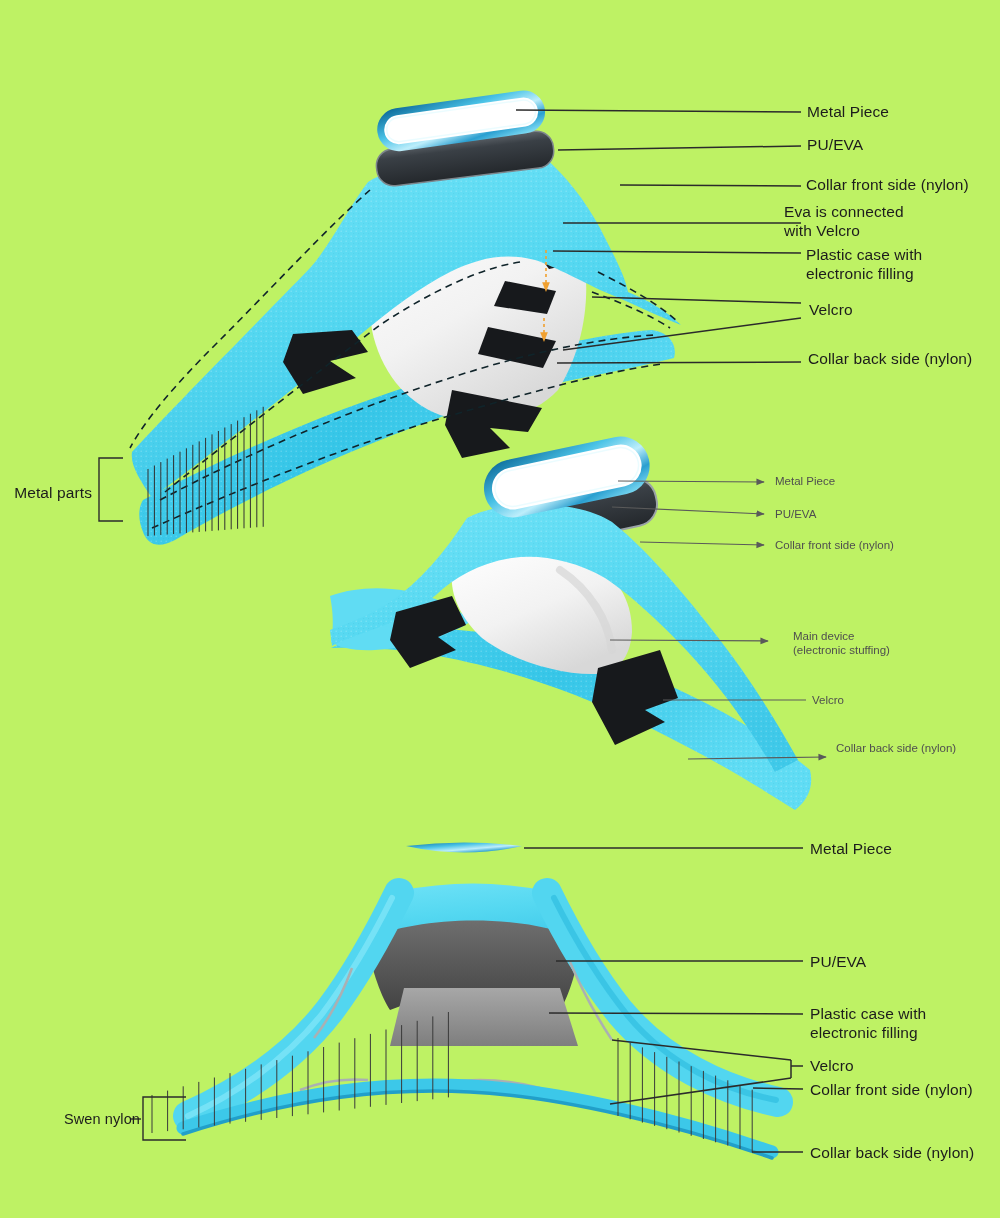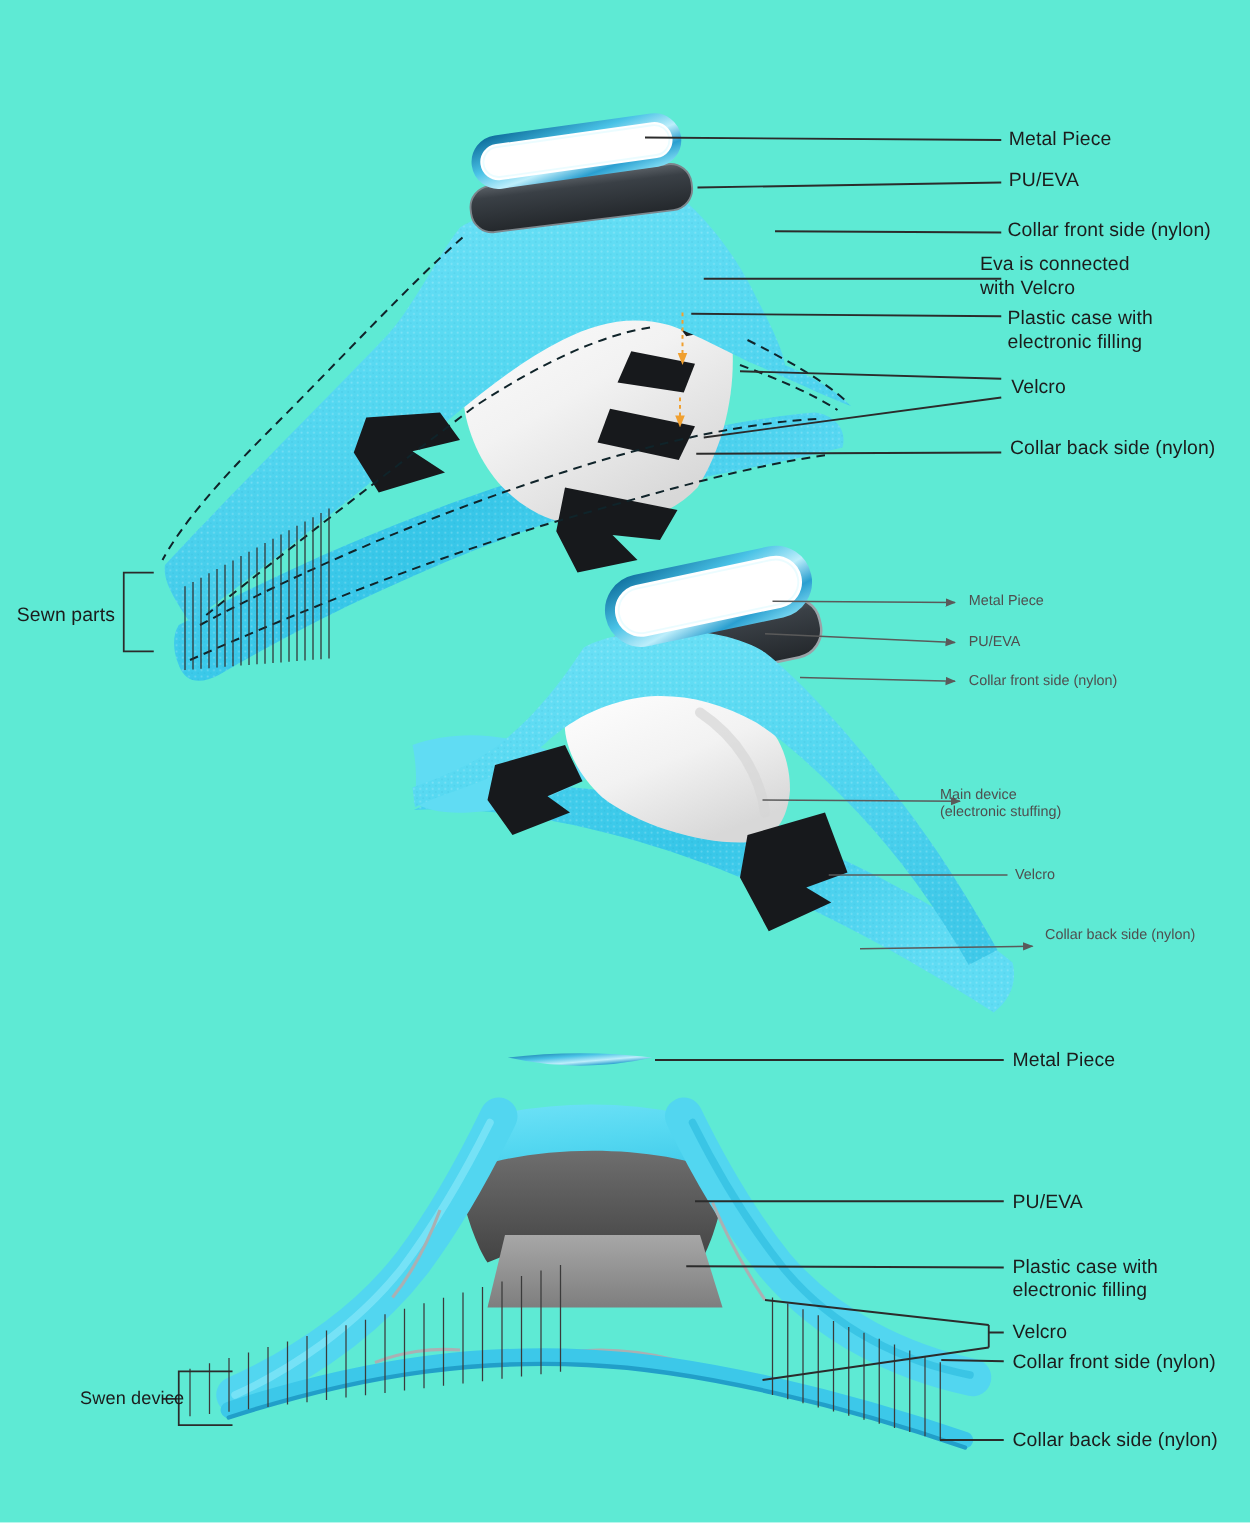--- a/index.html
+++ b/index.html
@@ -1,17 +1,17 @@
 <!DOCTYPE html>
 <html><head>
 <meta charset="utf-8">
 <style>
   html,body{margin:0;padding:0;background:#ffffff;}
   .stage{
-    position:relative;width:1000px;height:1218px;background:#5eead4;
+    position:relative;width:1000px;height:1218px;background:#bef264;
     font-family:"Liberation Sans", sans-serif;overflow:hidden;
   }
   .art{position:absolute;left:0;top:0;}
   .lbl{position:absolute;color:#1c1c1c;font-size:15.5px;line-height:19px;
        white-space:pre-line;letter-spacing:.1px;}
   .lbl-sm{position:absolute;color:#4f4f4f;font-size:11.5px;line-height:13.5px;
        white-space:pre-line;}
   .lbl-left{text-align:right;}
 </style>
 </head>
@@ -309,32 +309,32 @@
 
 <div class="lbl" style="left:807px;top:102px;">Metal Piece</div>
 <div class="lbl" style="left:807px;top:135px;">PU/EVA</div>
 <div class="lbl" style="left:806px;top:175px;">Collar front side (nylon)</div>
 <div class="lbl" style="left:784px;top:202px;">Eva is connected
 with Velcro</div>
 <div class="lbl" style="left:806px;top:245px;">Plastic case with
 electronic filling</div>
 <div class="lbl" style="left:809px;top:300px;">Velcro</div>
 <div class="lbl" style="left:808px;top:349px;">Collar back side (nylon)</div>
-<div class="lbl lbl-left" style="left:8px;top:483px;width:84px;">Sewn parts</div>
+<div class="lbl lbl-left" style="left:8px;top:483px;width:84px;">Metal parts</div>
 
 <div class="lbl-sm" style="left:775px;top:475px;">Metal Piece</div>
 <div class="lbl-sm" style="left:775px;top:508px;">PU/EVA</div>
 <div class="lbl-sm" style="left:775px;top:539px;">Collar front side (nylon)</div>
-<div class="lbl-sm" style="left:752px;top:630px;">Main device
+<div class="lbl-sm" style="left:793px;top:630px;">Main device
 (electronic stuffing)</div>
 <div class="lbl-sm" style="left:812px;top:694px;">Velcro</div>
 <div class="lbl-sm" style="left:836px;top:742px;">Collar back side (nylon)</div>
 
 <div class="lbl" style="left:810px;top:839px;">Metal Piece</div>
 <div class="lbl" style="left:810px;top:952px;">PU/EVA</div>
 <div class="lbl" style="left:810px;top:1004px;">Plastic case with
 electronic filling</div>
 <div class="lbl" style="left:810px;top:1056px;">Velcro</div>
 <div class="lbl" style="left:810px;top:1080px;">Collar front side (nylon)</div>
 <div class="lbl" style="left:810px;top:1143px;">Collar back side (nylon)</div>
-<div class="lbl" style="left:64px;top:1110px;font-size:14.5px;">Swen device</div>
+<div class="lbl" style="left:64px;top:1110px;font-size:14.5px;">Swen nylon</div>
 
 </div>
 
 </body></html>

